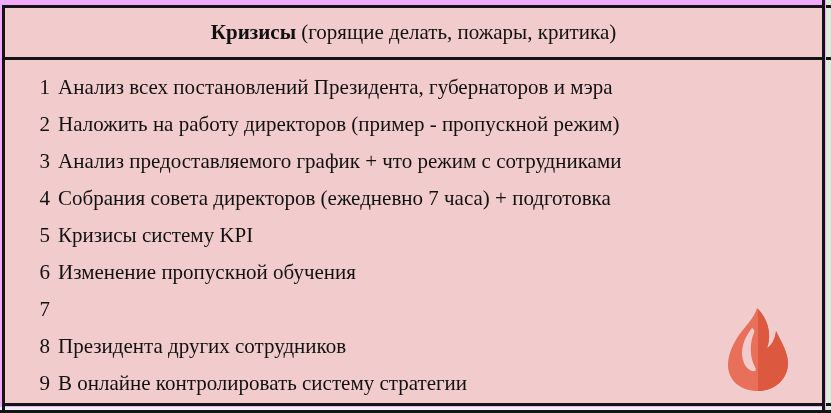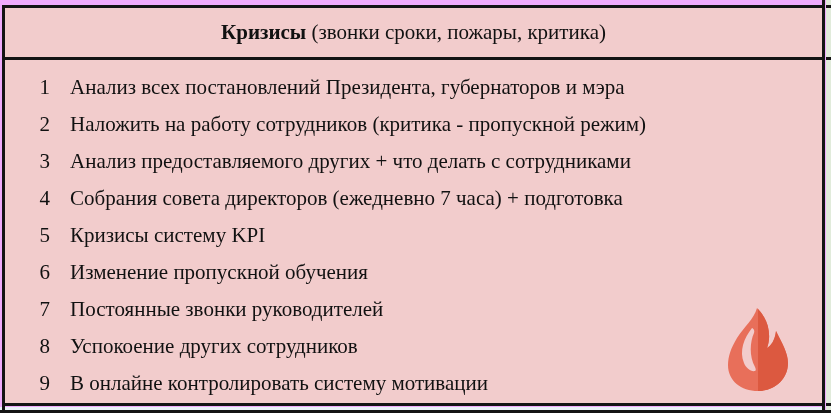--- a/index.html
+++ b/index.html
@@ -17,87 +17,86 @@
   }
   .quad-header{
     height:49px;border-bottom:3px solid var(--line);
     display:flex;align-items:center;justify-content:center;
     font-size:21px;color:var(--text);white-space:pre;
   }
   .quad-header .hd-bold{font-weight:bold;}
   .list{padding-top:9px;}
   .row{height:37px;display:flex;align-items:center;font-size:21px;color:var(--text);}
   .num{flex:0 0 45px;width:45px;text-align:right;}
-  .txt{margin-left:20px;white-space:nowrap;}
+  .txt{margin-left:8px;white-space:nowrap;}
   .flame{position:absolute;left:718px;top:299px;width:70px;height:84px;}
   .flame-base{fill:var(--flame-light);}
   .flame-dark{fill:var(--flame-dark);}
   .flame-cut{fill:var(--pink);}
   .green-sliver{position:absolute;left:826px;top:0;width:5px;height:413px;background:var(--green);}
   .vline-right{position:absolute;left:822px;top:0;width:3px;height:413px;background:var(--line);}
   .hline{position:absolute;left:826px;width:5px;height:3px;background:var(--line);}
   .hl-top{top:5px;} .hl-mid{top:57px;} .hl-bot{top:403px;}
   .bottom-strip{position:absolute;left:0;top:407px;width:822px;height:6px;background:var(--blue);}
   .vline-left-tail{position:absolute;left:2px;top:406px;width:3px;height:7px;background:var(--line);}
   .bottom-border{position:absolute;left:0;top:410px;width:831px;height:3px;background:var(--line);}
 </style>
 </head>
 <body>
 
 <div class="canvas" style="--pink: #F2CCCC; --line: #141414; --text: #111111; --flame-light: #E86F5A; --flame-dark: #DC5940; --green: #E1EBDB; --blue: #E9F1F7;">
 
   <div class="quad">
     <div class="quad-header">
-      <span class="hd-bold">Кризисы</span><span> (звонки сроки, пожары, критика)</span>
+      <span class="hd-bold">Кризисы</span><span> (горящие делать, пожары, критика)</span>
     </div>
 
     <div class="list">
   <div class="row">
     <span class="num">1</span>
     <span class="txt">Анализ всех постановлений Президента, губернаторов и мэра</span>
   </div>
 
   <div class="row">
     <span class="num">2</span>
-    <span class="txt">Наложить на работу сотрудников (критика - пропускной режим)</span>
+    <span class="txt">Наложить на работу директоров (пример - пропускной режим)</span>
   </div>
 
   <div class="row">
     <span class="num">3</span>
-    <span class="txt">Анализ предоставляемого других + что делать с сотрудниками</span>
+    <span class="txt">Анализ предоставляемого график + что режим с сотрудниками</span>
   </div>
 
   <div class="row">
     <span class="num">4</span>
     <span class="txt">Собрания совета директоров (ежедневно 7 часа) + подготовка</span>
   </div>
 
   <div class="row">
     <span class="num">5</span>
     <span class="txt">Кризисы систему KPI</span>
   </div>
 
   <div class="row">
     <span class="num">6</span>
     <span class="txt">Изменение пропускной обучения</span>
   </div>
 
   <div class="row">
     <span class="num">7</span>
-    <span class="txt">Постоянные звонки руководителей</span>
   </div>
 
   <div class="row">
     <span class="num">8</span>
-    <span class="txt">Успокоение других сотрудников</span>
+    <span class="txt">Президента других сотрудников</span>
   </div>
 
   <div class="row">
     <span class="num">9</span>
-    <span class="txt">В онлайне контролировать систему мотивации</span>
+    <span class="txt">В онлайне контролировать систему стратегии</span>
   </div>
 </div>
 
     <svg class="flame" viewBox="0 0 70 84" aria-hidden="true">
       <defs>
         <clipPath id="rightHalf">
             <rect x="35" y="0" width="35" height="84"></rect>
           </clipPath>
       </defs>
       <path class="flame-base" d="M34 1 C31 12 21 20 14 31 C8 41 5 49 5 58 C5 74 18 84 35 84 C52 84 65 72 65 56 C65 46 59 36 53 24 C52 33 48 39 44 41 C48 31 46 18 41 10 C38 5 36 3 34 1 Z"></path>

